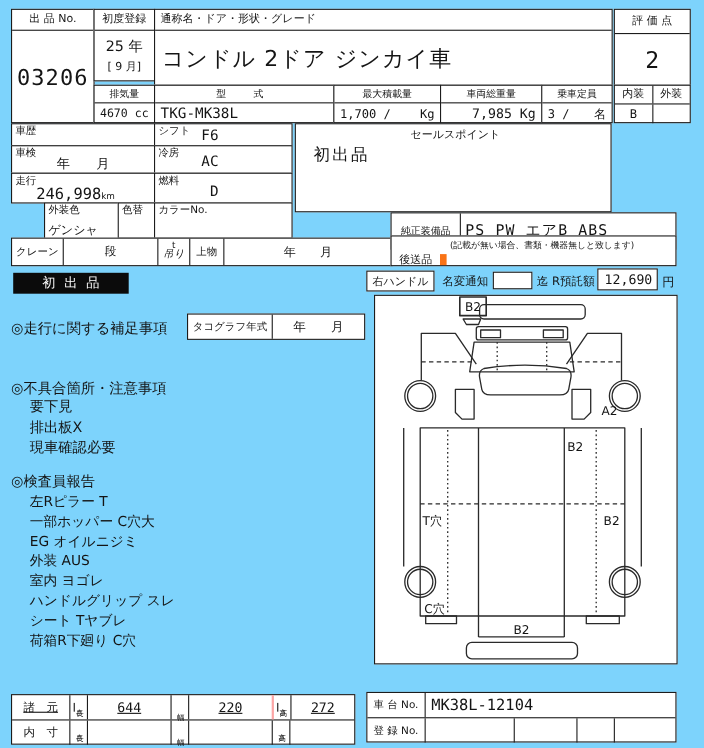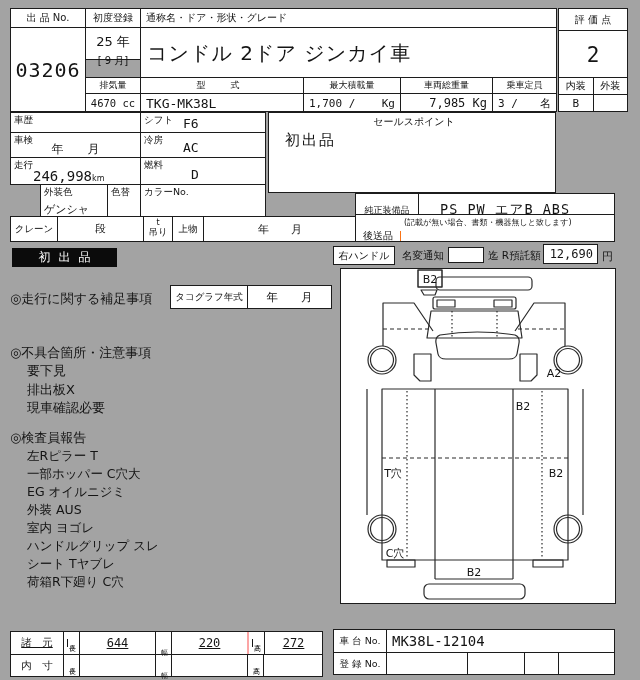--- a/index.html
+++ b/index.html
@@ -3,21 +3,21 @@
 <meta charset="utf-8">
 <style>
   html,body{margin:0;padding:0;}
   body{
     width:640px;height:680px;
     background:#f3f3f0;
     font-family:"DejaVu Sans",sans-serif;
     color:#141414;
     -webkit-font-smoothing:antialiased;
   }
-  .sheet{position:relative;width:640px;height:680px;background:#a3a3a3;overflow:hidden;}
+  .sheet{position:relative;width:640px;height:680px;background:#7dd3fc;overflow:hidden;}
   .abs{position:absolute;box-sizing:border-box;}
   .box{border:1px solid #1c1c1c;background:#fff;}
   .hdr{font-size:10px;line-height:1;}
   .mono{font-family:"DejaVu Sans Mono",monospace;}
   .cc{display:flex;align-items:center;justify-content:center;}
   .lbl-corner{position:absolute;top:2px;left:3px;font-size:9.5px;line-height:1;}
   .row-hdr{border-bottom:1px solid #1c1c1c;text-align:center;font-size:9px;
            display:flex;align-items:center;justify-content:center;height:15px;}
   .cellval{display:flex;align-items:center;}
   .vlab{writing-mode:vertical-rl;font-size:7px;letter-spacing:0;line-height:1;
@@ -27,21 +27,21 @@
 </head>
 <body>
 
 <div class="sheet">
 
   <div class="abs box" style="left:10px;top:8px;width:76px;height:104px;">
     <div style="height:18px;border-bottom:1px solid #1c1c1c;" class="cc hdr">出 品 No.</div>
     <div class="cc mono" style="height:84px;font-size:20px;letter-spacing:1px;">03206</div>
   </div>
 
-  <div class="abs box" style="left:85px;top:8px;width:56px;height:52px;">
+  <div class="abs box" style="left:85px;top:8px;width:56px;height:66px;">
     <div style="height:18px;border-bottom:1px solid #1c1c1c;" class="cc hdr">初度登録</div>
     <div style="padding-top:5px;text-align:center;">
       <div style="font-size:13px;">25 年</div>
       <div style="font-size:10px;margin-top:3px;">[ 9 月]</div>
     </div>
   </div>
 
   <div class="abs box" style="left:140px;top:8px;width:417px;height:70px;">
     <div style="height:18px;border-bottom:1px solid #1c1c1c;padding-left:5px;display:flex;align-items:center;" class="hdr">通称名・ドア・形状・グレード</div>
     <div style="height:50px;display:flex;align-items:center;padding-left:6px;font-size:20px;font-weight:500;letter-spacing:1px;">コンドル 2ドア ジンカイ車</div>
@@ -131,38 +131,38 @@
   </div>
   <div class="abs box" style="left:140px;top:184px;width:126px;height:33px;">
     <span class="lbl-corner">カラーNo.</span>
   </div>
 
   <div class="abs box" style="left:10px;top:216px;width:347px;height:26px;display:flex;">
     <div class="cc" style="width:46px;border-right:1px solid #1c1c1c;font-size:9.5px;">クレーン</div>
     <div class="cc" style="width:85px;border-right:1px solid #1c1c1c;font-size:10.5px;">段</div>
     <div style="width:28px;border-right:1px solid #1c1c1c;text-align:center;line-height:1;padding-top:2px;">
       <div style="font-size:8px;">t</div>
-      <div style="font-size:9.5px;">吊り</div>
+      <div style="font-size:9.5px;font-style:italic;">吊り</div>
     </div>
     <div class="cc" style="width:30px;border-right:1px solid #1c1c1c;font-size:9.5px;">上物</div>
     <div class="cc" style="flex:1;font-size:11px;">年　　月</div>
   </div>
 
   <div class="abs box" style="left:268px;top:112px;width:288px;height:81px;">
     <div style="padding:2px 0 0 4px;font-size:10px;text-align:center;">セールスポイント</div>
     <div style="padding:2px 0 0 16px;font-size:15px;letter-spacing:2px;">初出品</div>
   </div>
 
-  <div class="abs box" style="left:355px;top:193px;width:260px;height:34px;display:flex;gap:17px;">
+  <div class="abs box" style="left:355px;top:193px;width:260px;height:34px;display:flex;">
     <div class="cc" style="width:62px;border-right:1px solid #1c1c1c;font-size:9px;">純正装備品</div>
     <div class="cellval mono" style="flex:1;font-size:13.5px;padding-left:4px;letter-spacing:1px;">PS PW エアB ABS</div>
   </div>
 
   <div class="abs box" style="left:355px;top:214px;width:260px;height:28px;display:flex;">
-    <div class="cc" style="width:44px;border-right:1px solid #f97316;font-size:10px;margin-top:16px;">後送品</div>
+    <div class="cc" style="width:44px;border-right:6px solid #f97316;font-size:10px;margin-top:16px;">後送品</div>
     <div style="flex:1;font-size:8px;padding:3px 2px 0 3px;line-height:1.2;">(記載が無い場合、書類・機器無しと致します)</div>
   </div>
 
   <div class="abs cc" style="left:12px;top:248px;width:105px;height:19px;background:#0b0b0b;color:#fff;font-size:12px;letter-spacing:8px;padding-left:8px;">初出品</div>
 
   <div class="abs box cc" style="left:333px;top:246px;width:62px;height:19px;font-size:10px;">右ハンドル</div>
   <span class="abs" style="left:402px;top:249px;font-size:10.5px;">名変通知</span>
   <div class="abs box" style="left:448px;top:247px;width:36px;height:16px;"></div>
   <span class="abs" style="left:488px;top:249px;font-size:10.5px;">迄 R預託額</span>
   <div class="abs box cellval mono" style="left:543px;top:244px;width:55px;height:20px;font-size:12px;justify-content:flex-end;padding-right:4px;">12,690</div>

